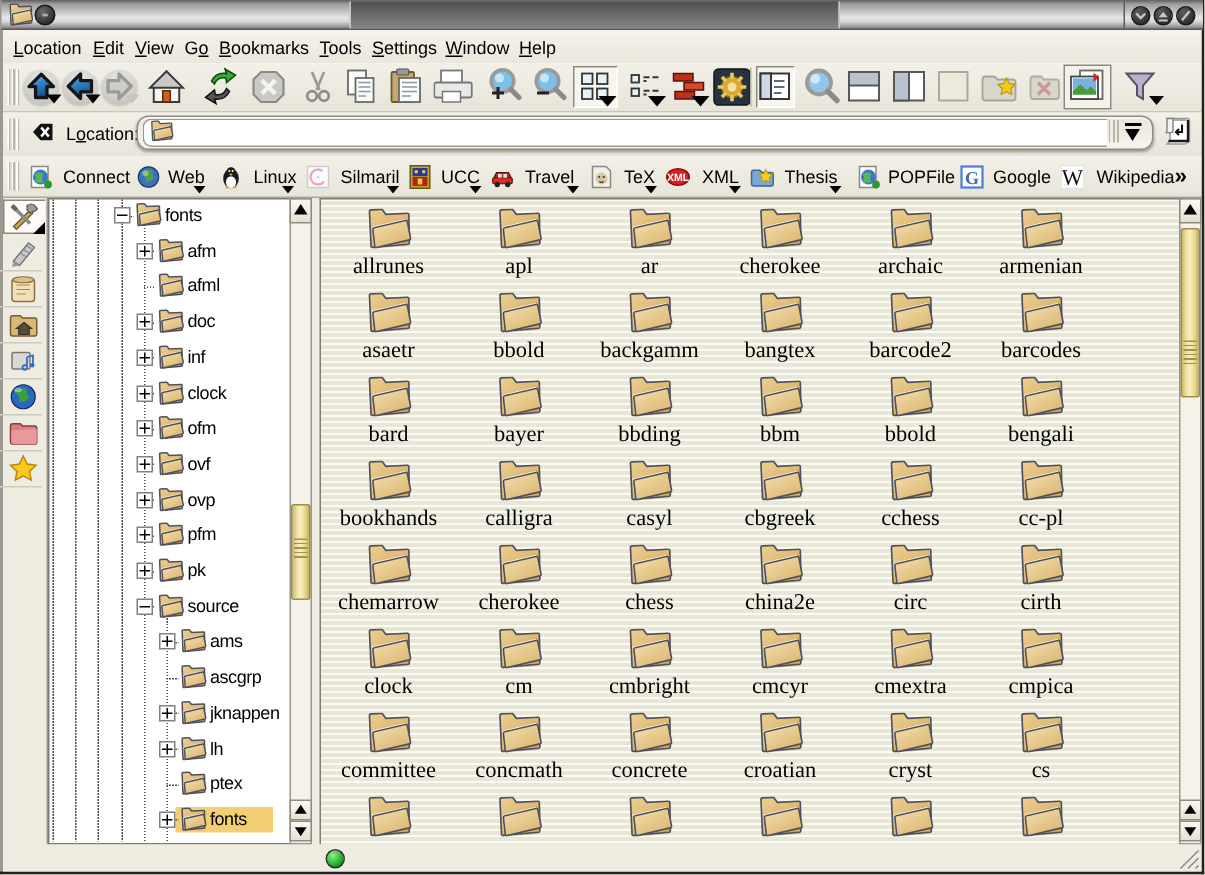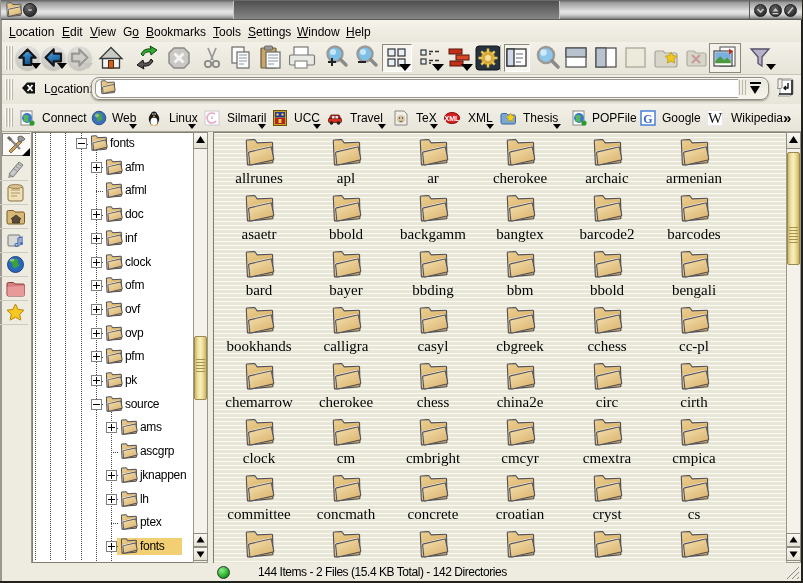--- a/index.html
+++ b/index.html
@@ -776,16 +776,15 @@
 <div class="abs sbtn" style="left:786px;top:533px;width:15px;height:14px;"></div>
 <svg class="abs" style="left:786px;top:533px" width="15" height="14">
       <path d="M7.5,3.5 L11.5,9.5 L3.5,9.5 Z" fill="#000"></path>
     </svg>
 <div class="abs sbtn" style="left:786px;top:547px;width:15px;height:14px;"></div>
 <svg class="abs" style="left:786px;top:547px" width="15" height="14">
       <path d="M7.5,10.5 L11.5,4.5 L3.5,4.5 Z" fill="#000"></path>
     </svg>
 <div class="abs" id="status"></div>
 <div class="abs" style="left:217px;top:566px;width:11px;height:11px;border-radius:50%;background:radial-gradient(circle at 35% 30%,#8af08a,#18a018 70%,#0a600a);border:1px solid #333;"></div>
-<div class="abs" id="statustext">144 Items - 2 Files (15.4 KB Total) - 142 Directories</div>
 <svg class="abs" style="left:786px;top:566px" width="14" height="14">
       <path d="M13,1 L1,13 M13,6 L6,13 M13,11 L11,13" stroke="#888" stroke-width="1"></path>
     </svg>
 </div>
 </body></html>

